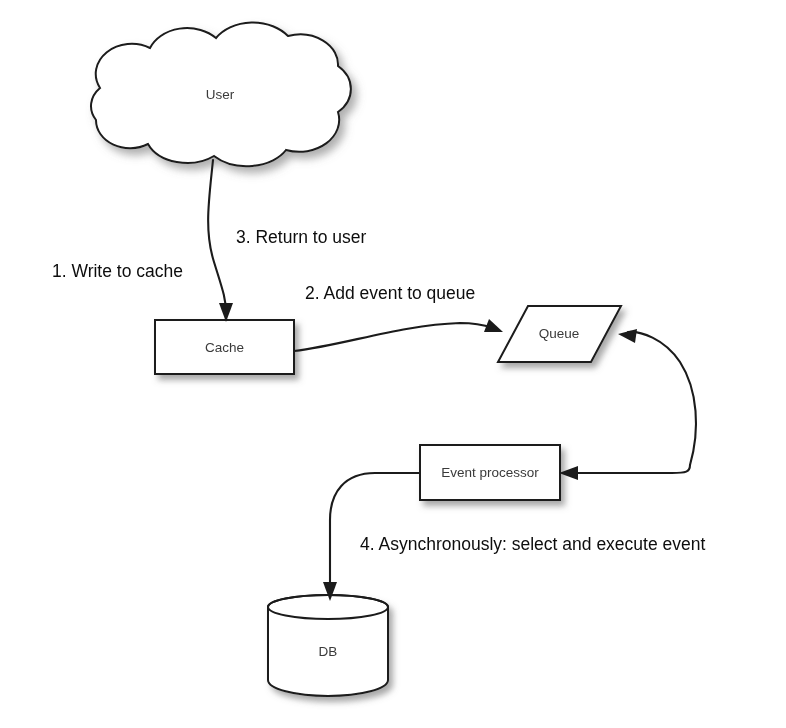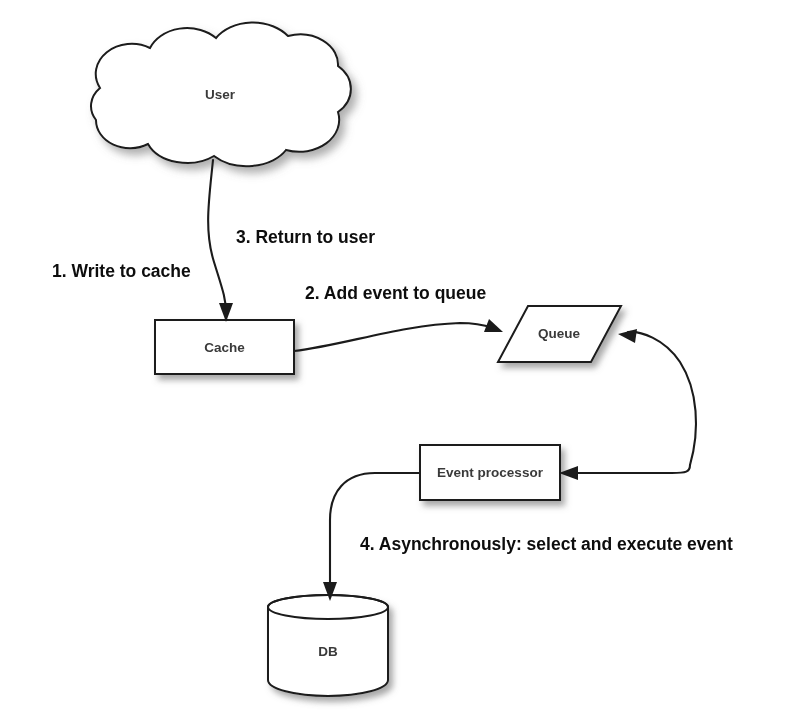--- a/index.html
+++ b/index.html
@@ -9,21 +9,20 @@
   }
   body {
     font-family: "Liberation Sans", sans-serif;
   }
   #canvas {
     position: relative;
     width: 764px;
     height: 728px;
     background: #ffffff;
     overflow: hidden;
-    font-weight: bold;
   }
   #diagram-svg {
     position: absolute;
     left: 0;
     top: 0;
     width: 786px;
     height: 728px;
   }
   .node-label {
     fill: #3a3a3a;

